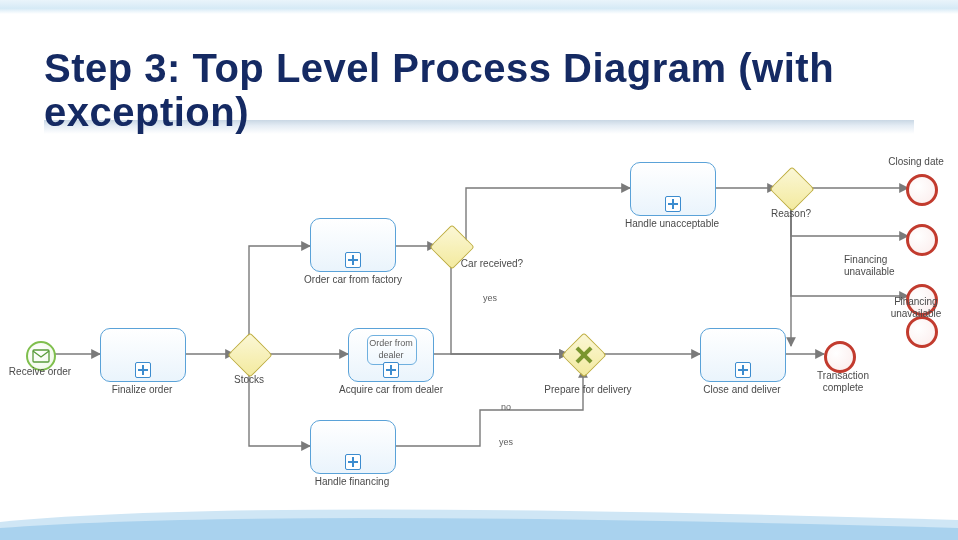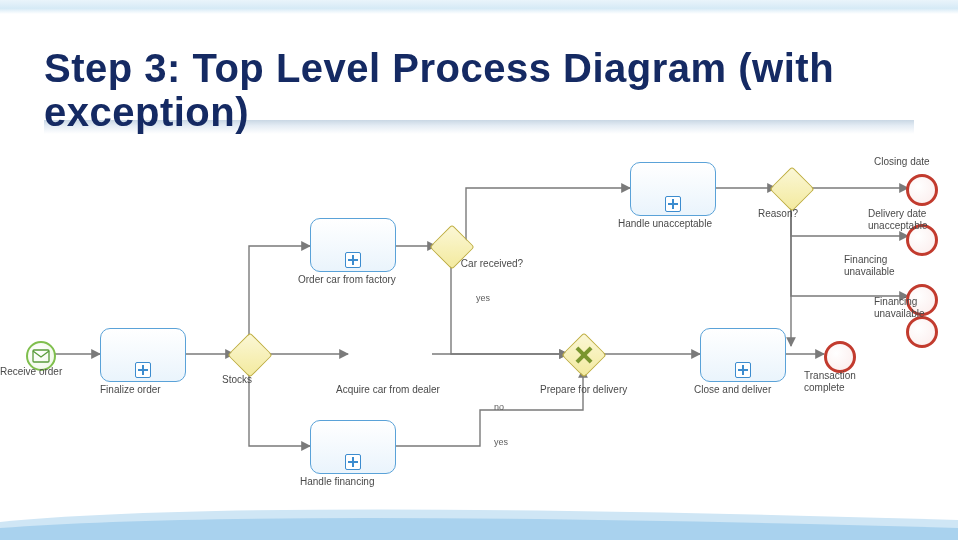--- a/index.html
+++ b/index.html
@@ -14,21 +14,21 @@
   .logo{position:absolute;right:16px;top:8px;text-align:right;color:#1b5faa;font-weight:700}
   .logo svg{display:block}
   
   .title{position:absolute;left:44px;top:46px;font-size:40px;line-height:44px;font-weight:800;
          color:#152a63;letter-spacing:.5px;white-space:pre-line}
   
   .panel{position:absolute;left:0;top:146px;width:958px;height:360px;background:#fff}
   
   .swoosh{position:absolute;left:0;bottom:0;width:100%;height:46px;pointer-events:none}
   
-  .lbl{position:absolute;font-size:10px;color:#4a4a4a;line-height:12px;white-space:pre-line}
+  .lbl{position:absolute;font-size:10px;color:#4a4a4a;text-align:center;line-height:12px;white-space:pre-line}
   
   .task{position:absolute;border:1.5px solid #5aa2d8;border-radius:10px;
         background:linear-gradient(to bottom,#ffffff 0%,#eaf4fc 100%)}
   .task .plus{position:absolute;bottom:3px;left:50%;transform:translateX(-50%);
               width:14px;height:14px;border:1.5px solid #3c8ccf;background:#fff;border-radius:2px}
   .task .plus::before,.task .plus::after{content:"";position:absolute;background:#3c8ccf}
   .task .plus::before{left:6px;top:2px;width:2px;height:10px}
   .task .plus::after{left:2px;top:6px;width:10px;height:2px}
   
   .gw{position:absolute;width:30px;height:30px}
@@ -128,20 +128,26 @@
         <div class="plus"></div>
       </div>
   <div class="lbl" style="left:298px;top:128px;width:110px">Order car from factory</div>
 
   <div class="gw" style="left:436px;top:85px">
         <div class="diamond"></div>
       </div>
   <div class="lbl" style="left:452px;top:112px;width:80px;text-align:center">Car received?</div>
   <div class="lbl mini" style="left:476px;top:146px;width:28px">yes</div>
 
+  <div class="task" style="left:348px;top:182px;width:84px;height:52px">
+    <div style="position:absolute;left:18px;top:6px;width:48px;height:28px;border:1.2px solid #6fb0df;border-radius:6px;background:linear-gradient(to bottom,#fff,#eef7fe)"></div>
+    <div class="lbl mini" style="left:0;top:8px;width:84px">Order from
+dealer</div>
+    <div class="plus"></div>
+  </div>
   <div class="lbl" style="left:336px;top:238px;width:110px">Acquire car from dealer</div>
 
   <div class="task" style="left:310px;top:274px;width:84px;height:52px">
         <div class="plus"></div>
       </div>
   <div class="lbl" style="left:300px;top:330px;width:104px">Handle financing</div>
   <div class="lbl mini" style="left:494px;top:255px;width:24px">no</div>
   <div class="lbl mini" style="left:494px;top:290px;width:24px">yes</div>
 
   <div class="gw plus" style="left:568px;top:193px">
@@ -162,22 +168,20 @@
 
   <div class="task" style="left:700px;top:182px;width:84px;height:52px">
         <div class="plus"></div>
       </div>
   <div class="lbl" style="left:694px;top:238px;width:96px">Close and deliver</div>
 
   <div class="evt end" style="left:906px;top:28px"></div>
   <div class="lbl" style="left:874px;top:10px;width:84px">Closing date</div>
 
   <div class="evt end" style="left:906px;top:78px"></div>
-  <div class="lbl" style="left:868px;top:62px;width:90px">Delivery date
-unacceptable</div>
 
   <div class="evt end" style="left:906px;top:138px"></div>
   <div class="lbl" style="left:844px;top:108px;width:70px;text-align:left">Financing
 unavailable</div>
 
   <div class="evt end" style="left:906px;top:170px"></div>
   <div class="lbl" style="left:874px;top:150px;width:84px">Financing
 unavailable</div>
 
   <div class="evt end" style="left:824px;top:195px"></div>

